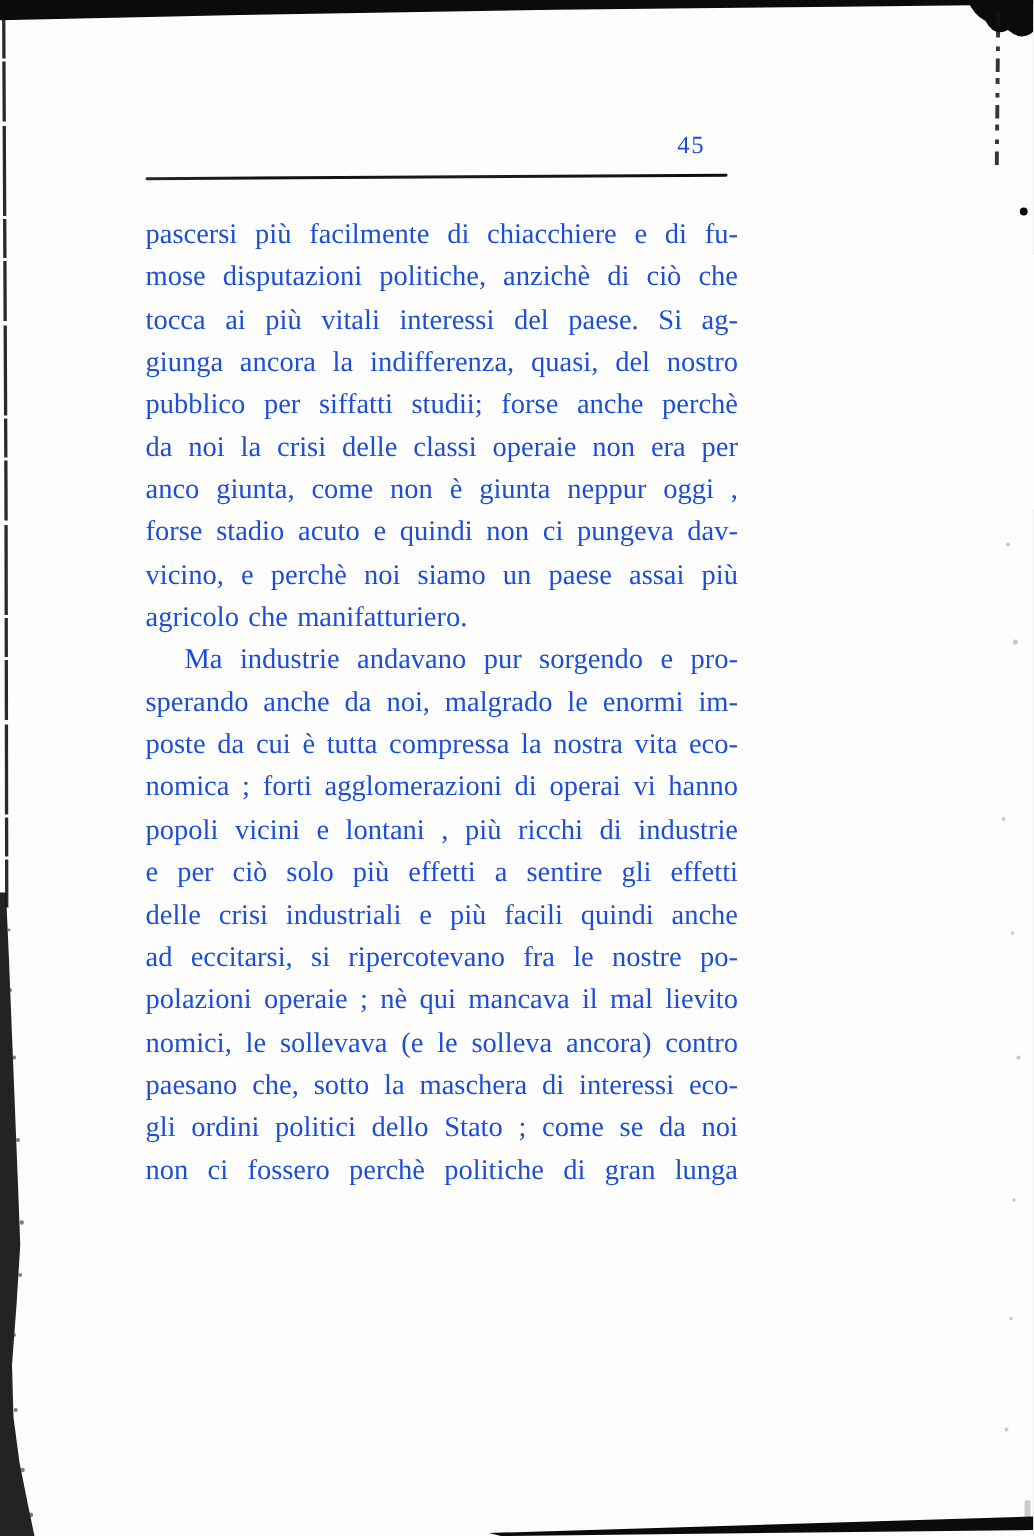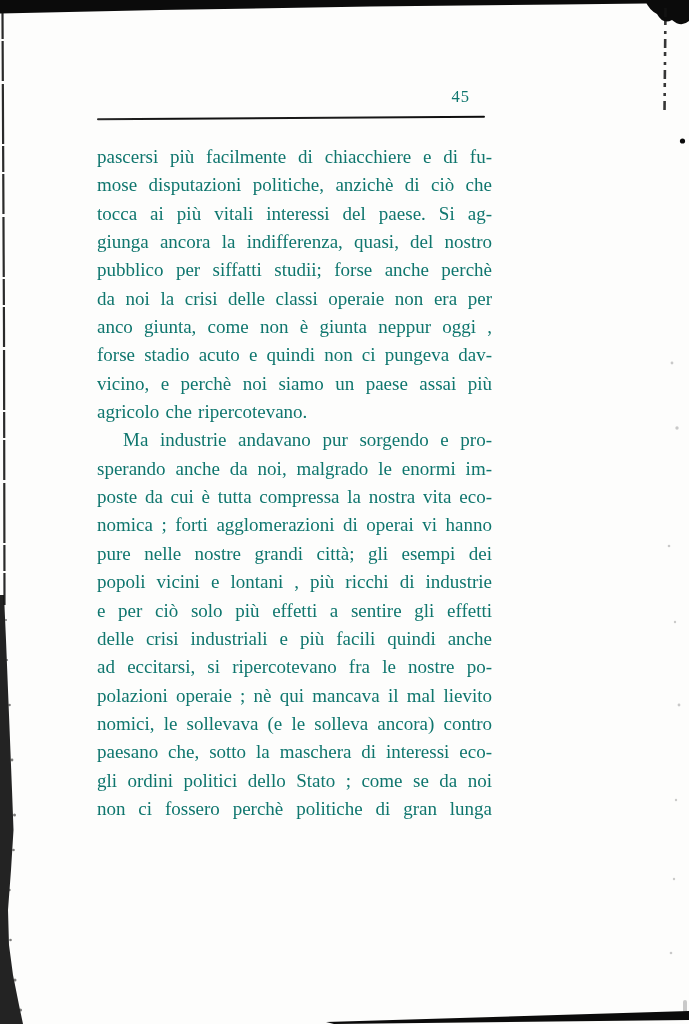--- a/index.html
+++ b/index.html
@@ -7,21 +7,21 @@
     padding: 0;
     background: #e8e8e6;
   }
   .page {
     position: relative;
     width: 689px;
     height: 1024px;
     background: #fdfdfc;
     overflow: hidden;
     font-family: "Liberation Serif", "DejaVu Serif", serif;
-    color: #0f766e;
+    color: #1d4ed8;
   }
   .artifacts {
     position: absolute;
     left: 0; top: 0;
     width: 689px; height: 1024px;
     pointer-events: none;
   }
   .folio {
     position: absolute;
     left: 420px;
@@ -117,26 +117,25 @@
   <div class="text-block" id="text-block">
       <div class="line j">pascersi più facilmente di chiacchiere e di fu-</div>
       <div class="line j">mose disputazioni politiche, anzichè di ciò che</div>
       <div class="line j">tocca ai più vitali interessi del paese. Si ag-</div>
       <div class="line j">giunga ancora la indifferenza, quasi, del nostro</div>
       <div class="line j">pubblico per siffatti studii; forse anche perchè</div>
       <div class="line j">da noi la crisi delle classi operaie non era per</div>
       <div class="line j">anco giunta, come non è giunta neppur oggi ,</div>
       <div class="line j">forse stadio acuto e quindi non ci pungeva dav-</div>
       <div class="line j">vicino, e perchè noi siamo un paese assai più</div>
-      <div class="line">agricolo che ripercotevano.</div>
+      <div class="line">agricolo che manifatturiero.</div>
       <div class="line j ind">Ma industrie andavano pur sorgendo e pro-</div>
       <div class="line j">sperando anche da noi, malgrado le enormi im-</div>
       <div class="line j">poste da cui è tutta compressa la nostra vita eco-</div>
       <div class="line j">nomica ; forti agglomerazioni di operai vi hanno</div>
-      <div class="line j">pure nelle nostre grandi città; gli esempi dei</div>
       <div class="line j">popoli vicini e lontani , più ricchi di industrie</div>
       <div class="line j">e per ciò solo più effetti a sentire gli effetti</div>
       <div class="line j">delle crisi industriali e più facili quindi anche</div>
       <div class="line j">ad eccitarsi, si ripercotevano fra le nostre po-</div>
       <div class="line j">polazioni operaie ; nè qui mancava il mal lievito</div>
       <div class="line j">nomici, le sollevava (e le solleva ancora) contro</div>
       <div class="line j">paesano che, sotto la maschera di interessi eco-</div>
       <div class="line j">gli ordini politici dello Stato ; come se da noi</div>
       <div class="line j">non ci fossero perchè politiche di gran lunga</div>
     </div>

